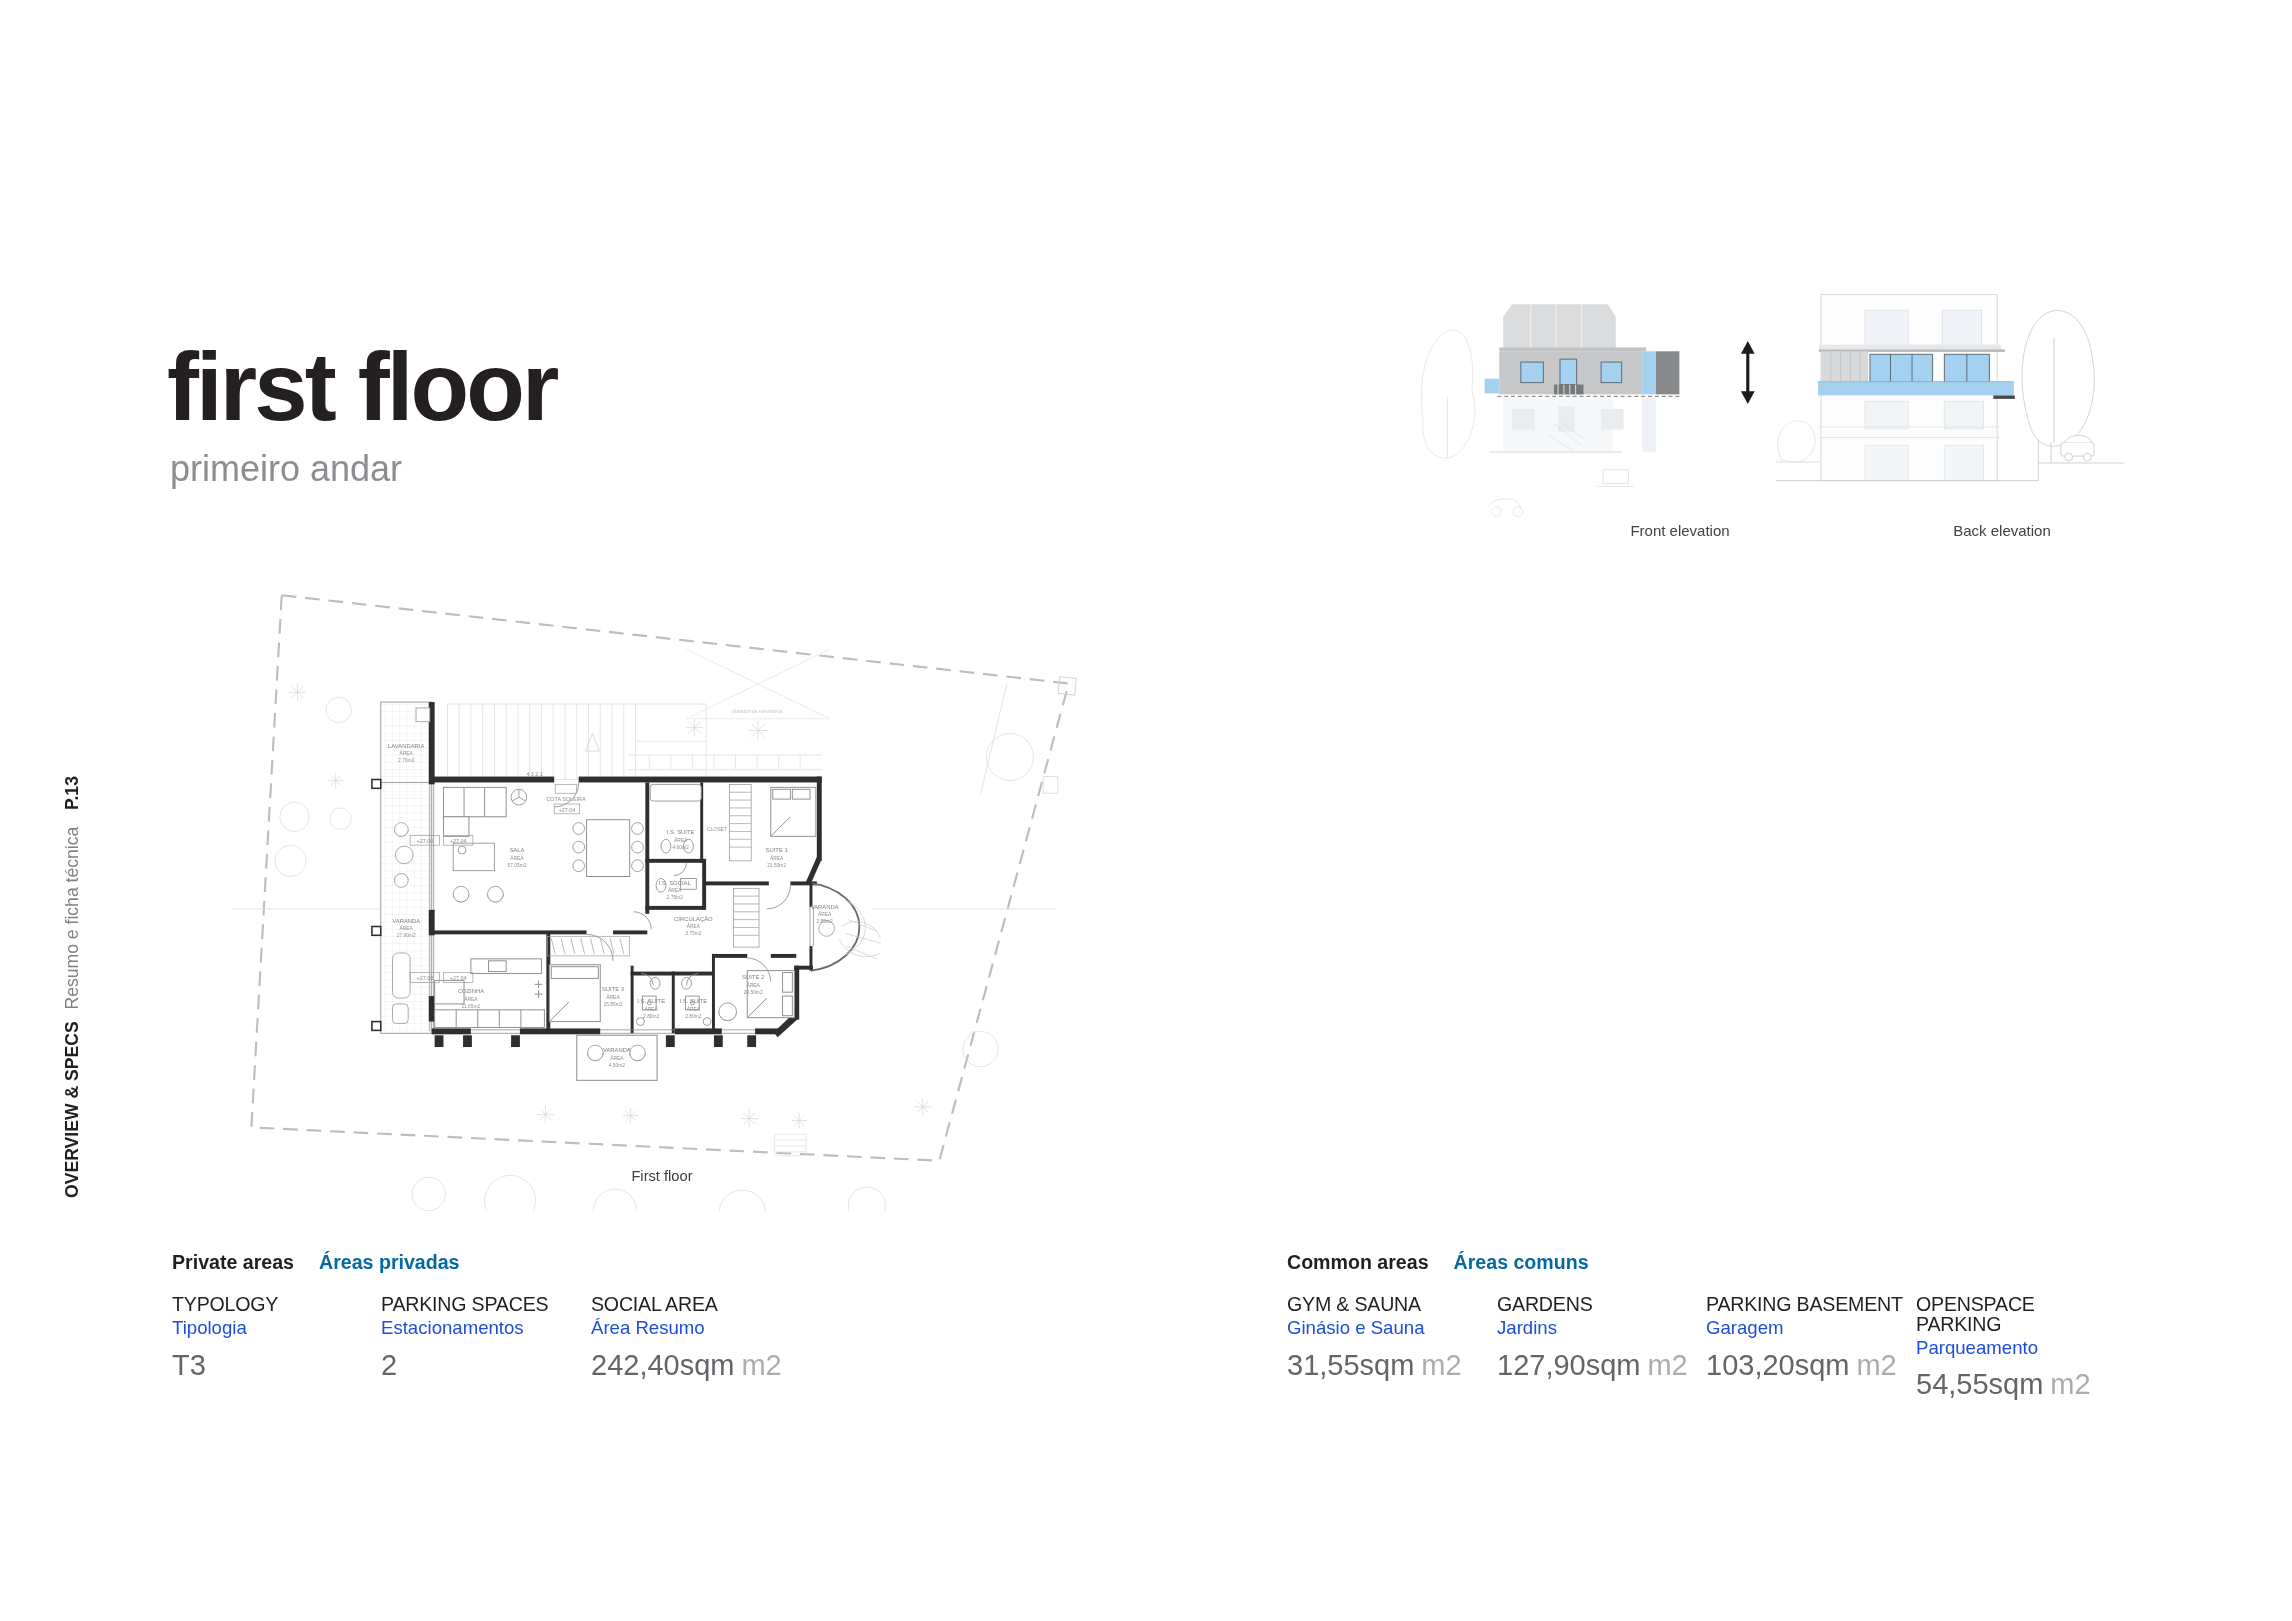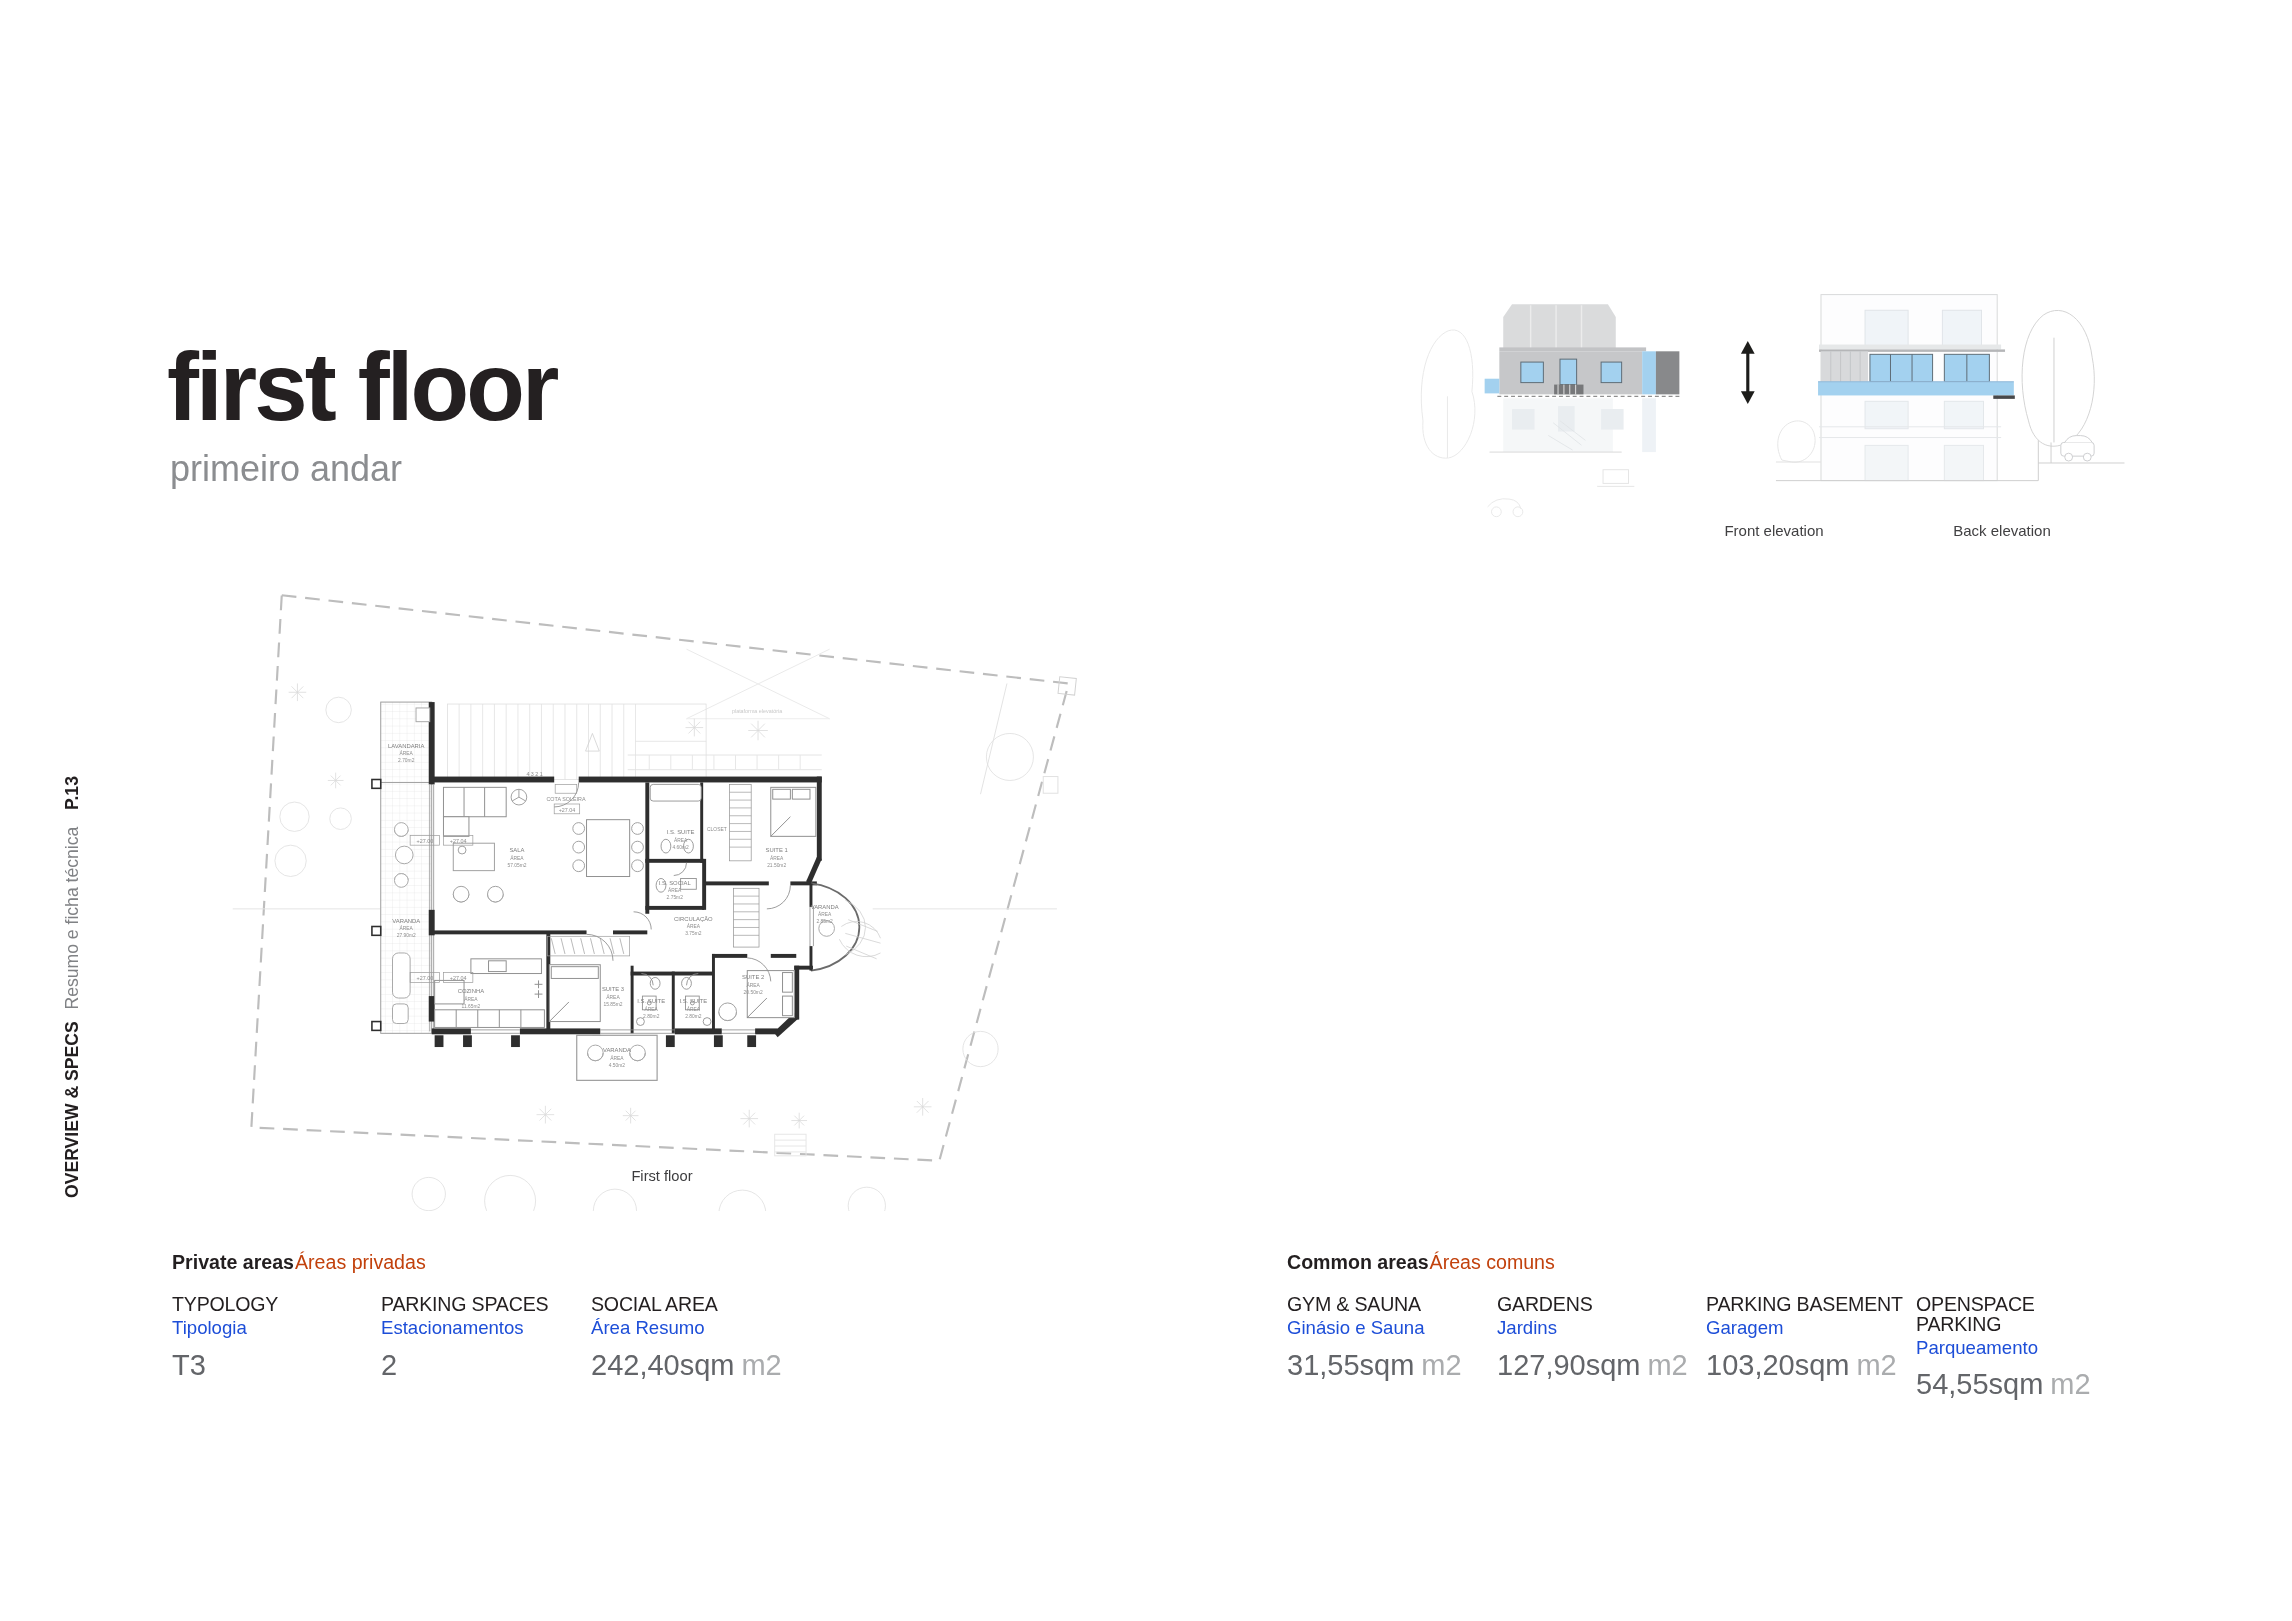--- a/index.html
+++ b/index.html
@@ -14,21 +14,21 @@
   .pagenum{left:62px;top:810px;font-size:17.6px;font-weight:700;color:#231f20;}
   .sidebar{left:62px;top:1198px;font-size:17.6px;}
   .sidebar .b{font-weight:700;color:#231f20;}
   .sidebar .g{font-weight:400;color:#808285;margin-left:11.8px;}
   
   .elevlabel{top:522px;width:196px;text-align:center;font-size:15px;color:#414042;}
   .plancaption{left:564px;top:1168px;width:196px;text-align:center;font-size:14.7px;color:#3c3c3e;}
   
   .spechead{top:1253px;font-size:19.6px;line-height:1;}
   .spechead .b{font-weight:700;color:#231f20;}
-  .spechead .g{font-weight:400;color:#c2410c;margin-left:1px;}
+  .spechead .g{font-weight:700;color:#0369a1;margin-left:25px;}
   .speccol{top:1295px;width:206px;}
   .speccol .lab{font-size:19.6px;letter-spacing:-0.2px;color:#231f20;line-height:1;}
   .speccol .sub{font-size:18.6px;color:#1d4ed8;margin-top:4.9px;line-height:1;}
   .speccol .val{font-size:29px;color:#636569;margin-top:12.7px;line-height:1;}
   .speccol .unit{color:#aaacae;margin-left:6.9px;}
   svg text{font-family:"Liberation Sans","DejaVu Sans",sans-serif;}
   .rn{font-size:6px;fill:#7f7f7f;}
   .ra{font-size:5px;fill:#8d8d8d;}
   .tiny{font-size:5.5px;fill:#8d8d8d;}
   .faintt{font-size:5.5px;fill:#c8c8c8;}
@@ -521,21 +521,21 @@
     <line x1="1812" y1="472" x2="1858" y2="472" stroke="#e0e0e0"></line>
   </g>
   <g fill="#ffffff" stroke="#cdced0" stroke-width="1">
     <rect x="2103" y="452" width="34" height="14" rx="3"></rect>
     <path d="M2107,452 q4,-7 12,-7 h4 q8,0 12,7"></path>
     <circle cx="2111" cy="467" r="4"></circle>
       <circle cx="2130" cy="467" r="4"></circle>
   </g>
 </svg>
 
-<div class="abs elevlabel" style="left:1676px;">Front elevation</div>
+<div class="abs elevlabel" style="left:1582px;">Front elevation</div>
 <div class="abs elevlabel" style="left:1904px;">Back elevation</div>
 
 <div class="abs spechead" style="left:172px;">
   <span class="b">Private areas</span><span class="g">Áreas privadas</span>
 </div>
 <div class="abs speccol" style="left:172px;">
   <div class="lab">TYPOLOGY</div>
   <div class="sub">Tipologia</div>
   <div class="val"><span>T3</span></div>
 </div>

